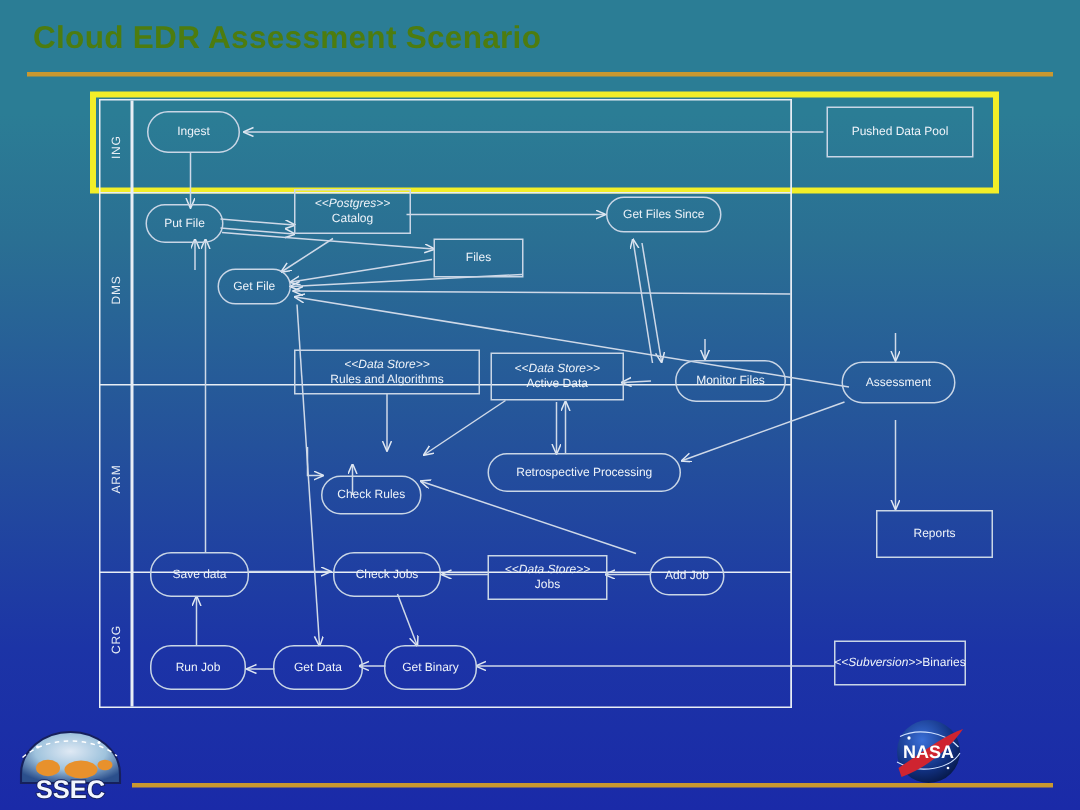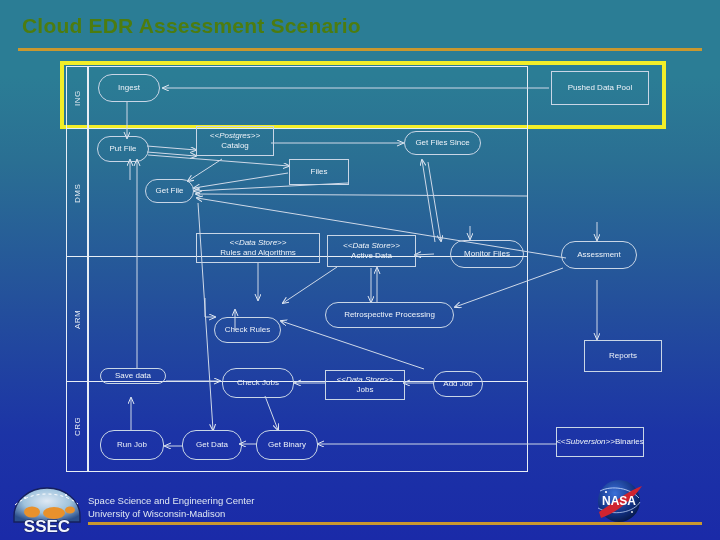--- a/index.html
+++ b/index.html
@@ -219,21 +219,21 @@
   <div class="node round" style="left:214px;top:301px;width:67px;height:26px;margin-top:16px;">
     <span>Check Rules</span>
   </div>
   <div class="node round" style="left:325px;top:302px;width:129px;height:26px;">
     <span>Retrospective Processing</span>
   </div>
   <div class="node rect" style="left:584px;top:340px;width:78px;height:32px;">
     <span>Reports</span>
   </div>
 
-  <div class="node round" style="left:100px;top:368px;width:66px;height:16px;">
+  <div class="node round" style="left:100px;top:368px;width:66px;height:30px;">
     <span>Save data</span>
   </div>
   <div class="node round" style="left:222px;top:368px;width:72px;height:30px;">
     <span>Check Jobs</span>
   </div>
   <div class="node rect" style="left:325px;top:370px;width:80px;height:30px;flex-direction:column;">
     <span class="stereo">&lt;&lt;Data Store&gt;&gt;</span>
     <span>Jobs</span>
   </div>
   <div class="node round" style="left:433px;top:371px;width:50px;height:26px;">
@@ -264,24 +264,20 @@
     <path d="M6,34 A33,28 0 0 1 72,34 L72,40 L6,40 Z" fill="url(#domeg)" stroke="#16205c" stroke-width="1.4"></path>
     <ellipse cx="24" cy="30" rx="8" ry="5.5" fill="#e8912c"></ellipse>
     <ellipse cx="46" cy="31" rx="11" ry="6" fill="#e8912c"></ellipse>
     <ellipse cx="62" cy="28" rx="5" ry="3.5" fill="#e8912c"></ellipse>
     <path d="M7,23 C24,8 54,9 70,22" fill="none" stroke="#ffffff" stroke-width="1" stroke-dasharray="3 3"></path>
     <circle cx="17" cy="16" r="1" fill="#ffffff"></circle>
     <circle cx="58" cy="13" r="1" fill="#ffffff"></circle>
     <text x="39" y="50" text-anchor="middle" font-family="Liberation Sans, sans-serif" font-size="17" font-weight="bold" fill="#f2f6ff" stroke="#16205c" stroke-width="1.2" paint-order="stroke">SSEC</text>
   </svg>
 
-  <div id="footer-text">
-    <div>Space Science and Engineering Center</div>
-    <div>University of Wisconsin-Madison</div>
-  </div>
   <div id="footer-rule"></div>
 
   <svg id="nasa-logo" viewBox="0 0 62 48">
     <defs>
       <radialGradient id="nb" cx="40%" cy="32%" r="70%">
         <stop offset="0%" stop-color="#3a6fd8"></stop>
         <stop offset="70%" stop-color="#11307f"></stop>
         <stop offset="100%" stop-color="#071a4d"></stop>
       </radialGradient>
     </defs>

